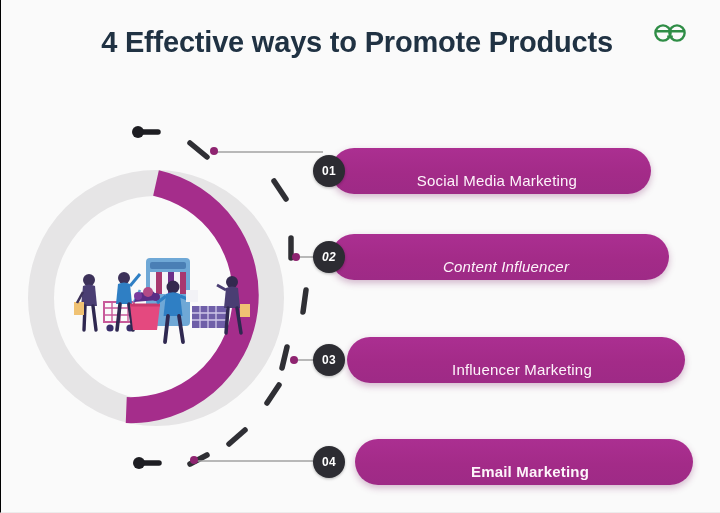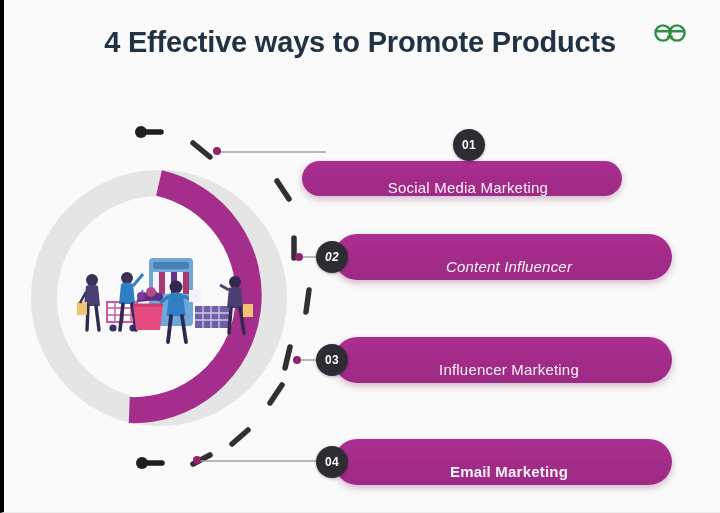--- a/index.html
+++ b/index.html
@@ -12,21 +12,21 @@
     overflow: hidden;
     background: #f7f7f7;
     font-family: "Liberation Sans", sans-serif;
   }
   #infographic {
     position: relative;
     width: 720px;
     height: 513px;
     background: #fafafa;
     box-sizing: border-box;
-    border-left: 4px solid #000000;
+    border-left: 1px solid #000000;
     border-bottom: 1px solid #ececec;
     overflow: hidden;
   }
   
   #brand-logo {
     position: absolute;
     top: 18px;
     right: 28px;
     width: 44px;
     height: 30px;
@@ -108,27 +108,27 @@
     display: flex;
     align-items: center;
     justify-content: center;
     color: #fdf4fa;
     font-size: 15px;
     letter-spacing: 0.2px;
     box-shadow: 0 3px 7px rgba(120, 30, 100, 0.30);
     box-sizing: border-box;
     padding: 18px 18px 0 30px;
   }
-  #row-1 { top: 129px; flex-direction: column; }
+  #row-1 { top: 148px; }
   #row-1 .pill { width: 320px; }
   #row-2 { top: 234px; font-style: italic; }
   #row-2 .pill { width: 338px; }
-  #row-3 { top: 337px; }
+  #row-3 { top: 337px; gap: 16px; }
   #row-3 .pill { width: 338px; }
-  #row-4 { top: 439px; }
+  #row-4 { top: 439px; gap: 24px; }
   #row-4 .pill { width: 338px; font-weight: bold; }
 </style>
 </head>
 <body>
 
 <div id="infographic">
 
   <div id="brand-logo">
     <svg viewBox="0 0 44 30" width="44" height="30">
       <g fill="none" stroke="#2f8d46" stroke-width="2.4">

